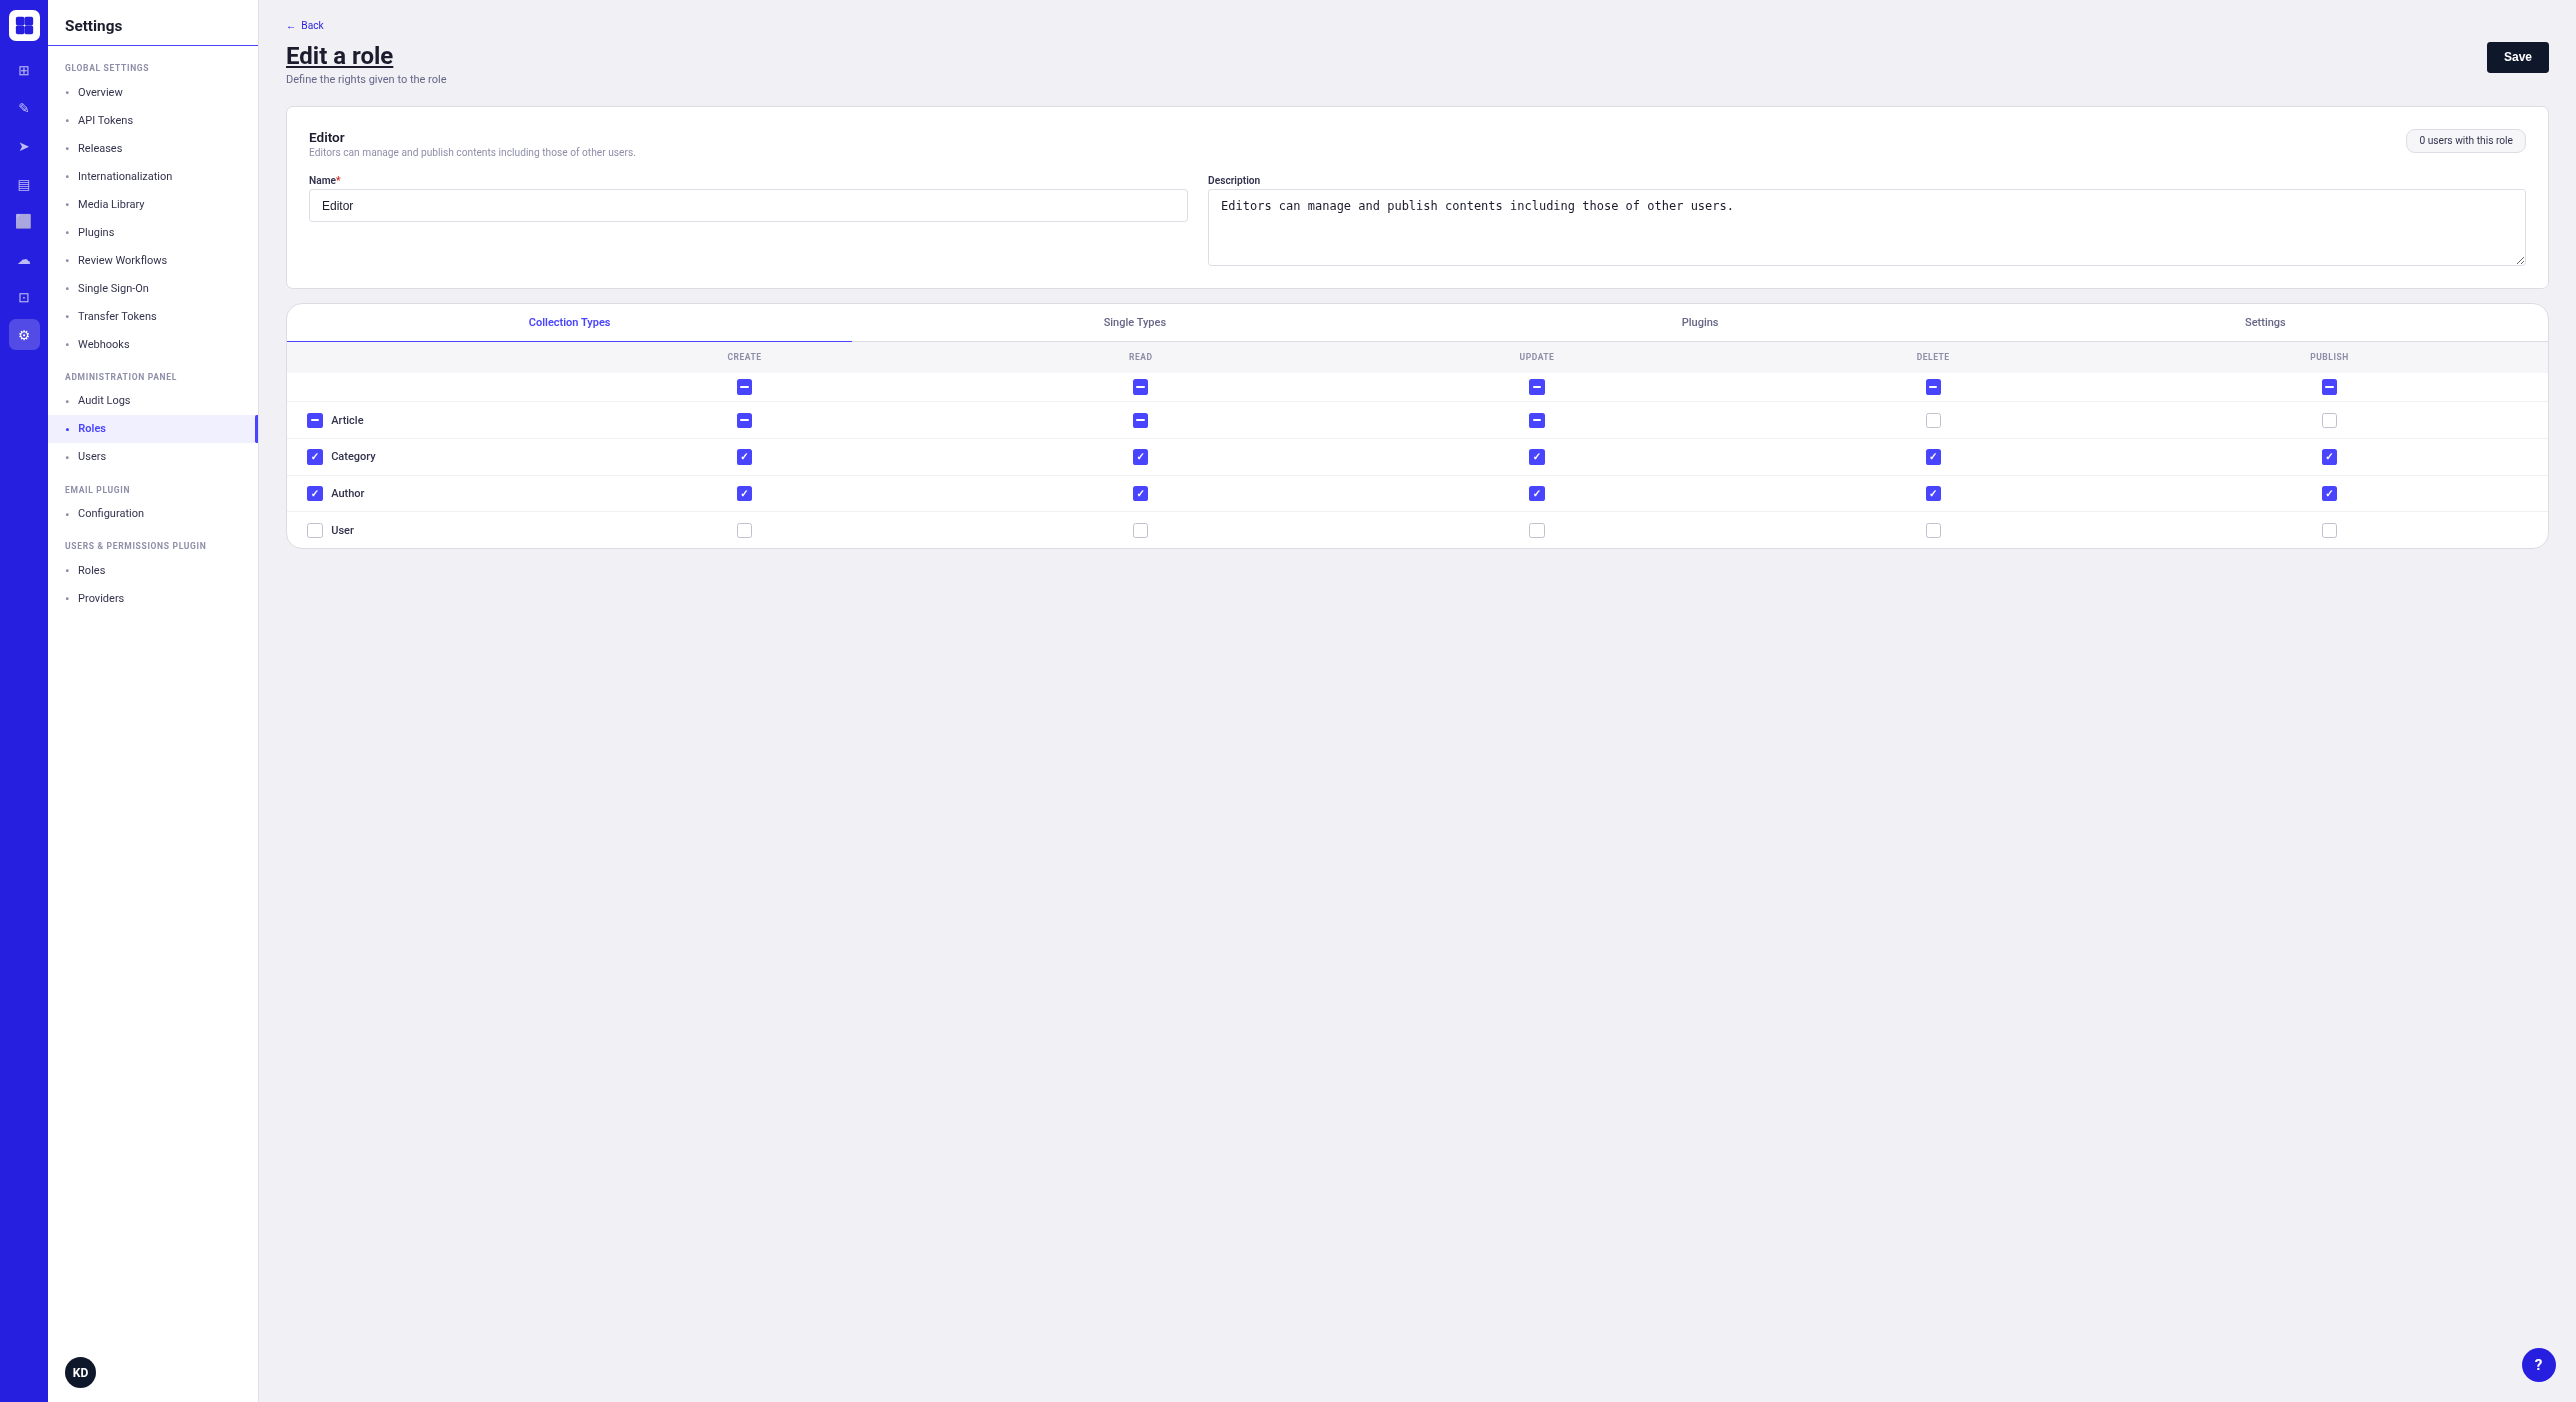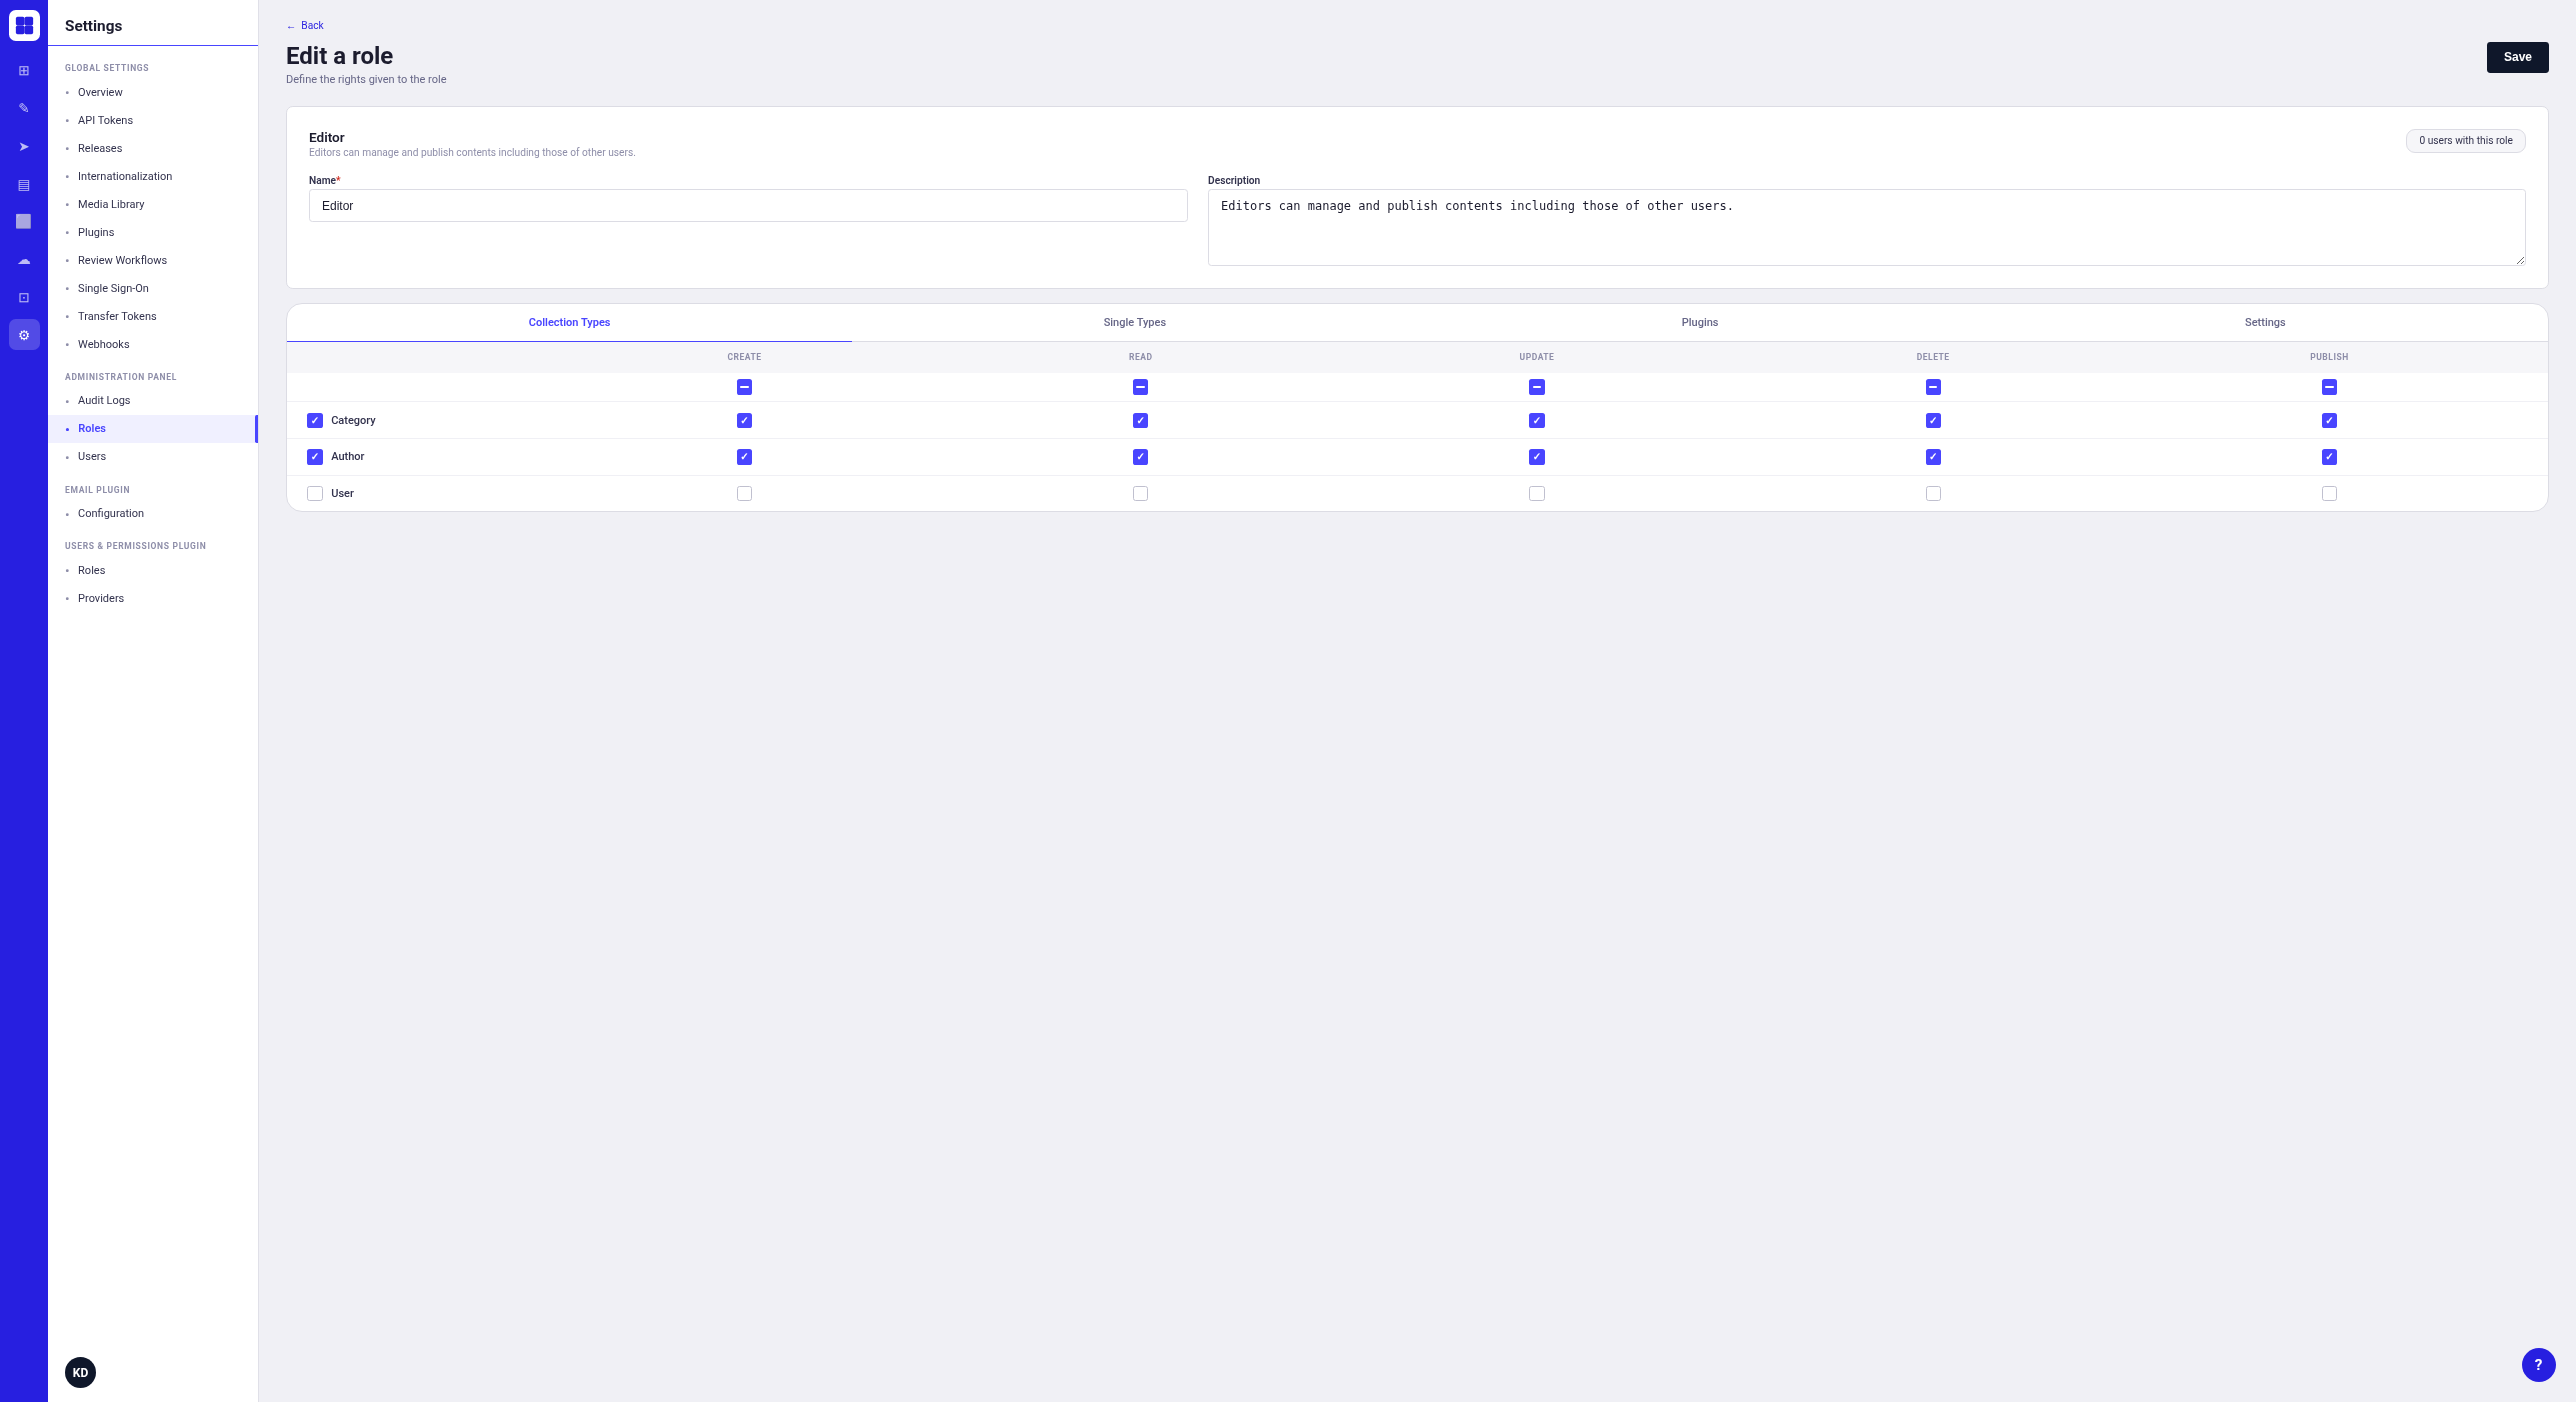--- a/index.html
+++ b/index.html
@@ -151,20 +151,21 @@
     .page-header {
       display: flex;
       justify-content: space-between;
       align-items: flex-start;
       margin-bottom: 20.4px;
     }
     .page-title {
       font-size: 24px;
       font-weight: 700;
       color: #1c1c2e;
+      text-decoration: underline;
     }
     .page-subtitle {
       font-size: 11px;
       color: #666687;
       margin-top: 3.4px;
     }
     .save-btn {
       background: #0f172a;
       color: #fff;
       border: none;
@@ -516,20 +517,41 @@
             <div class="checkbox-indeterminate"></div>
           </div>
         <div class="cell-center">
             <div class="checkbox-indeterminate"></div>
           </div>
         <div class="cell-center">
             <div class="checkbox-indeterminate"></div>
           </div>
       </div>
 
+      <div class="data-row">
+        <div class="row-name">
+          <div class="checkbox-indeterminate"></div>
+          <span>Article</span>
+        </div>
+        <div class="cell-center">
+            <div class="checkbox-indeterminate"></div>
+          </div>
+        <div class="cell-center">
+            <div class="checkbox-indeterminate"></div>
+          </div>
+        <div class="cell-center">
+            <div class="checkbox-indeterminate"></div>
+          </div>
+        <div class="cell-center">
+            <div class="checkbox-unchecked"></div>
+          </div>
+        <div class="cell-center">
+            <div class="checkbox-unchecked"></div>
+          </div>
+      </div>
 
       <div class="data-row">
         <div class="row-name">
           <div class="checkbox-checked"></div>
           <span>Category</span>
         </div>
         <div class="cell-center">
             <div class="checkbox-checked"></div>
           </div>
         <div class="cell-center">

